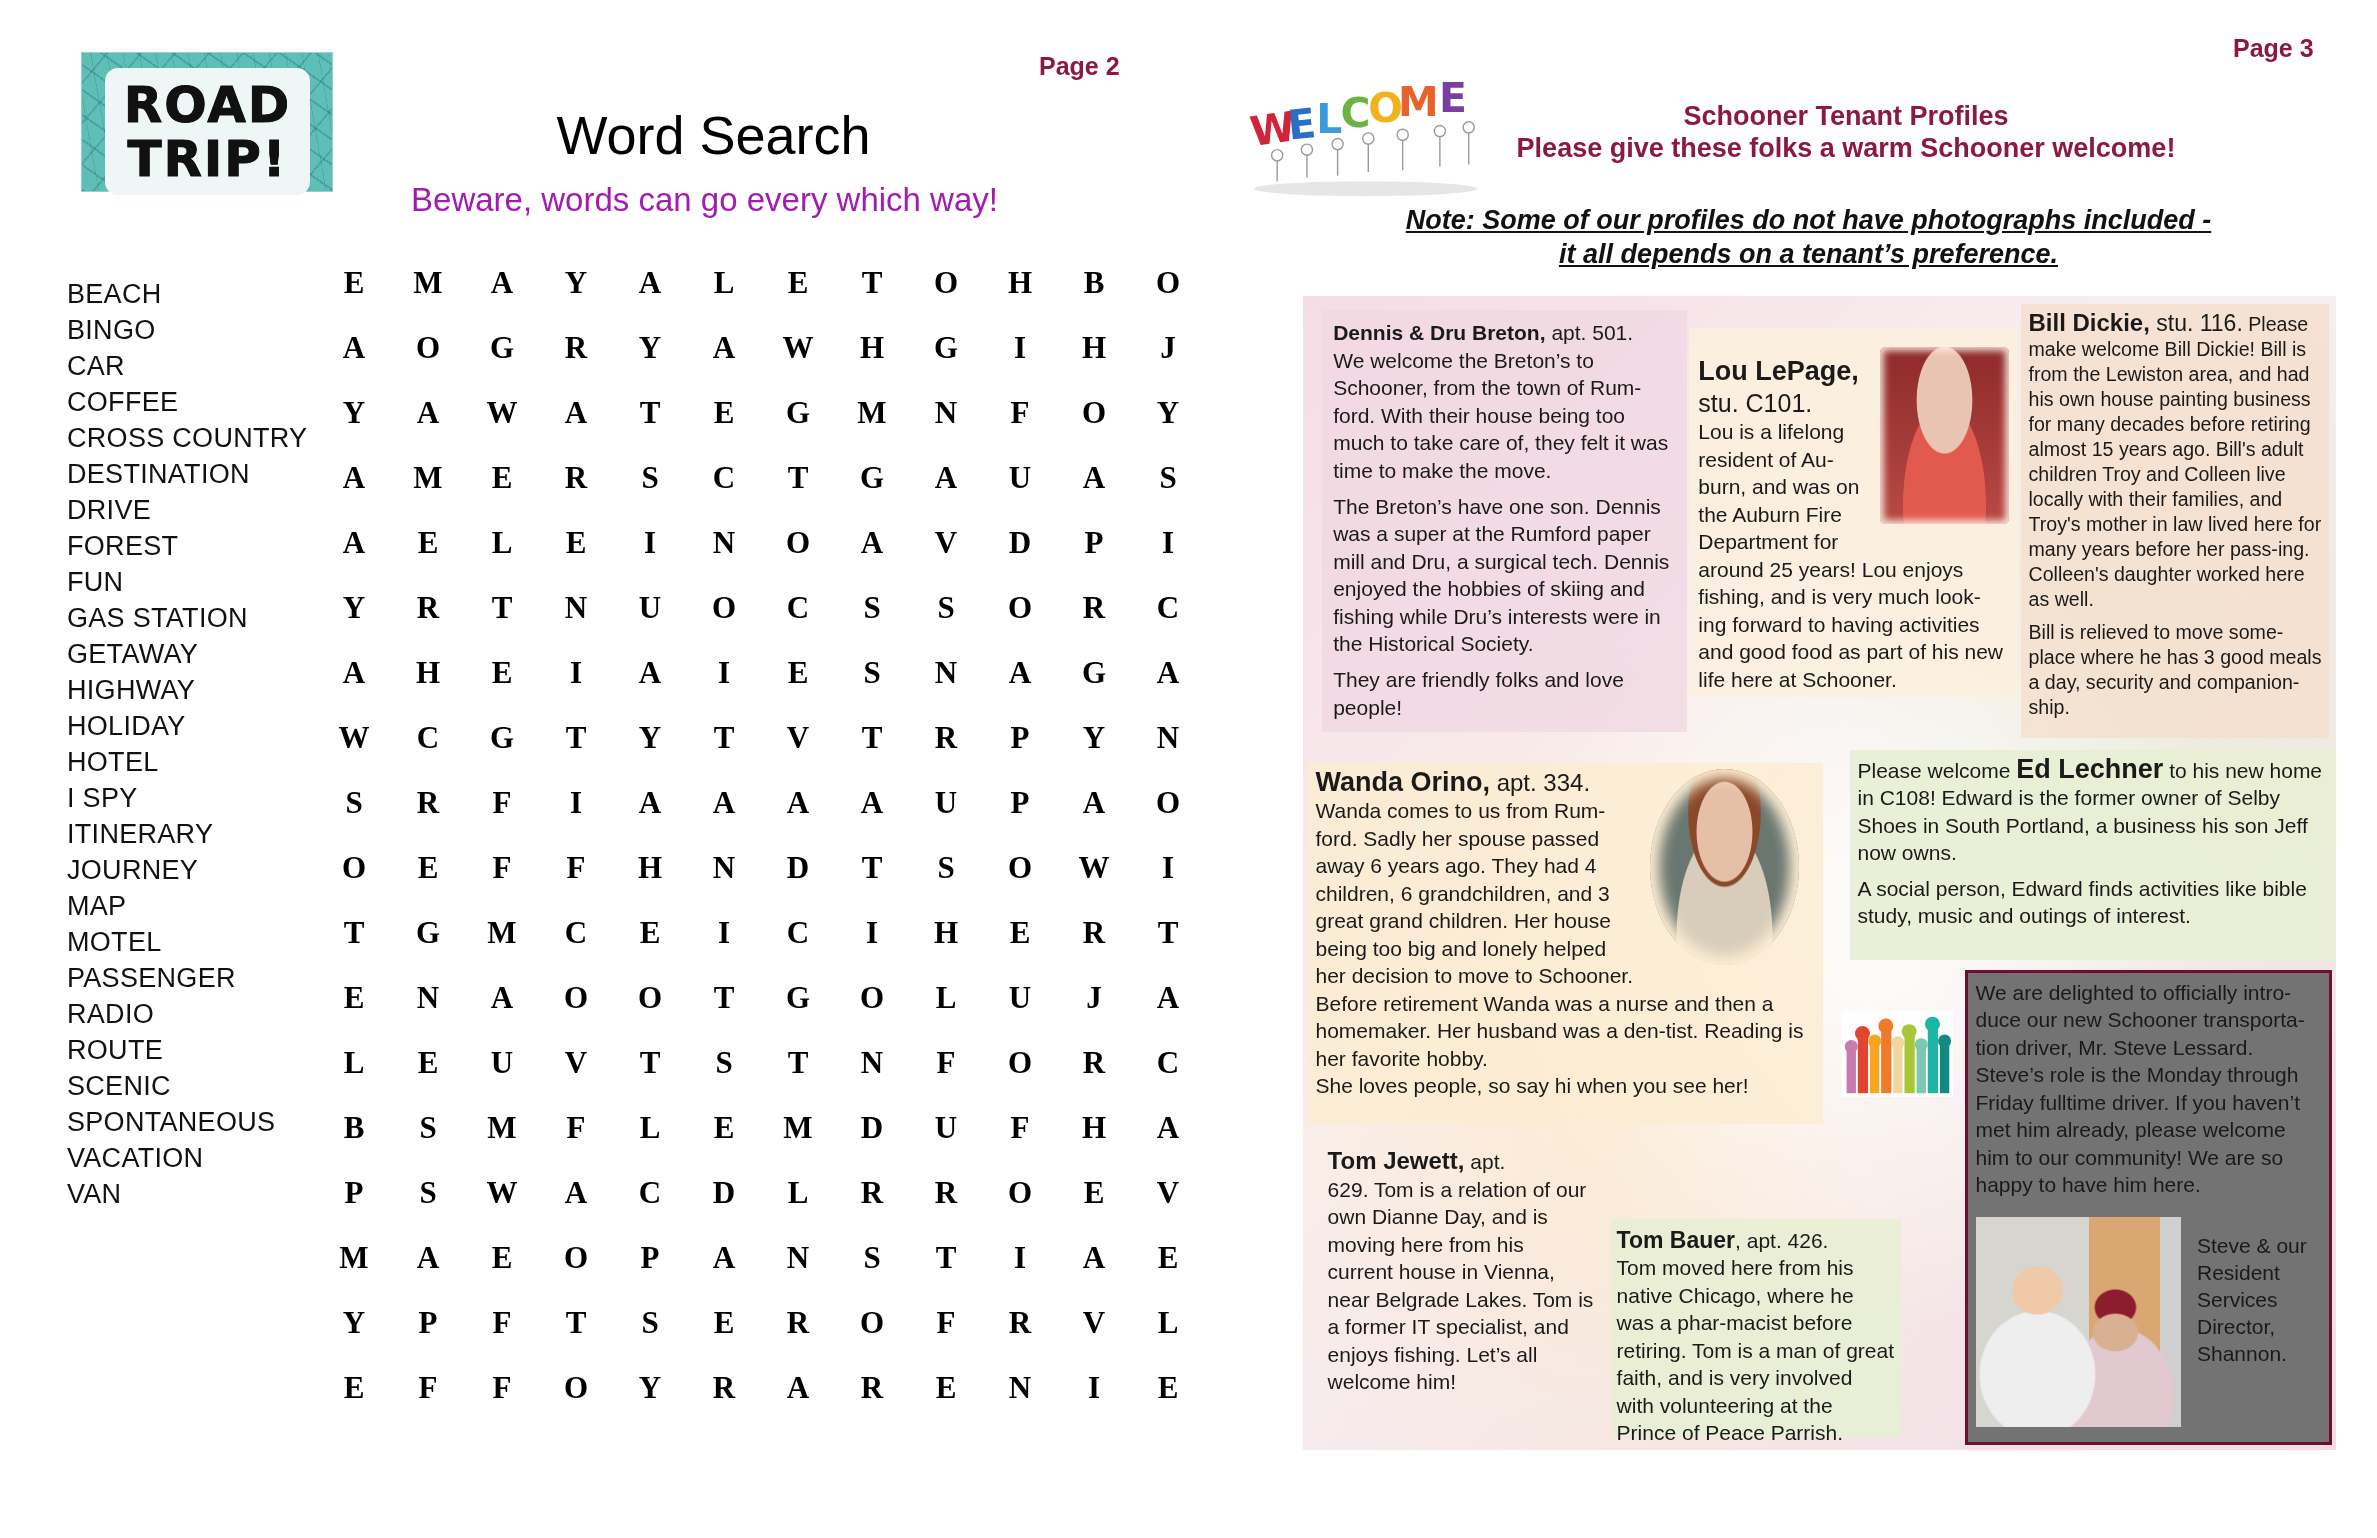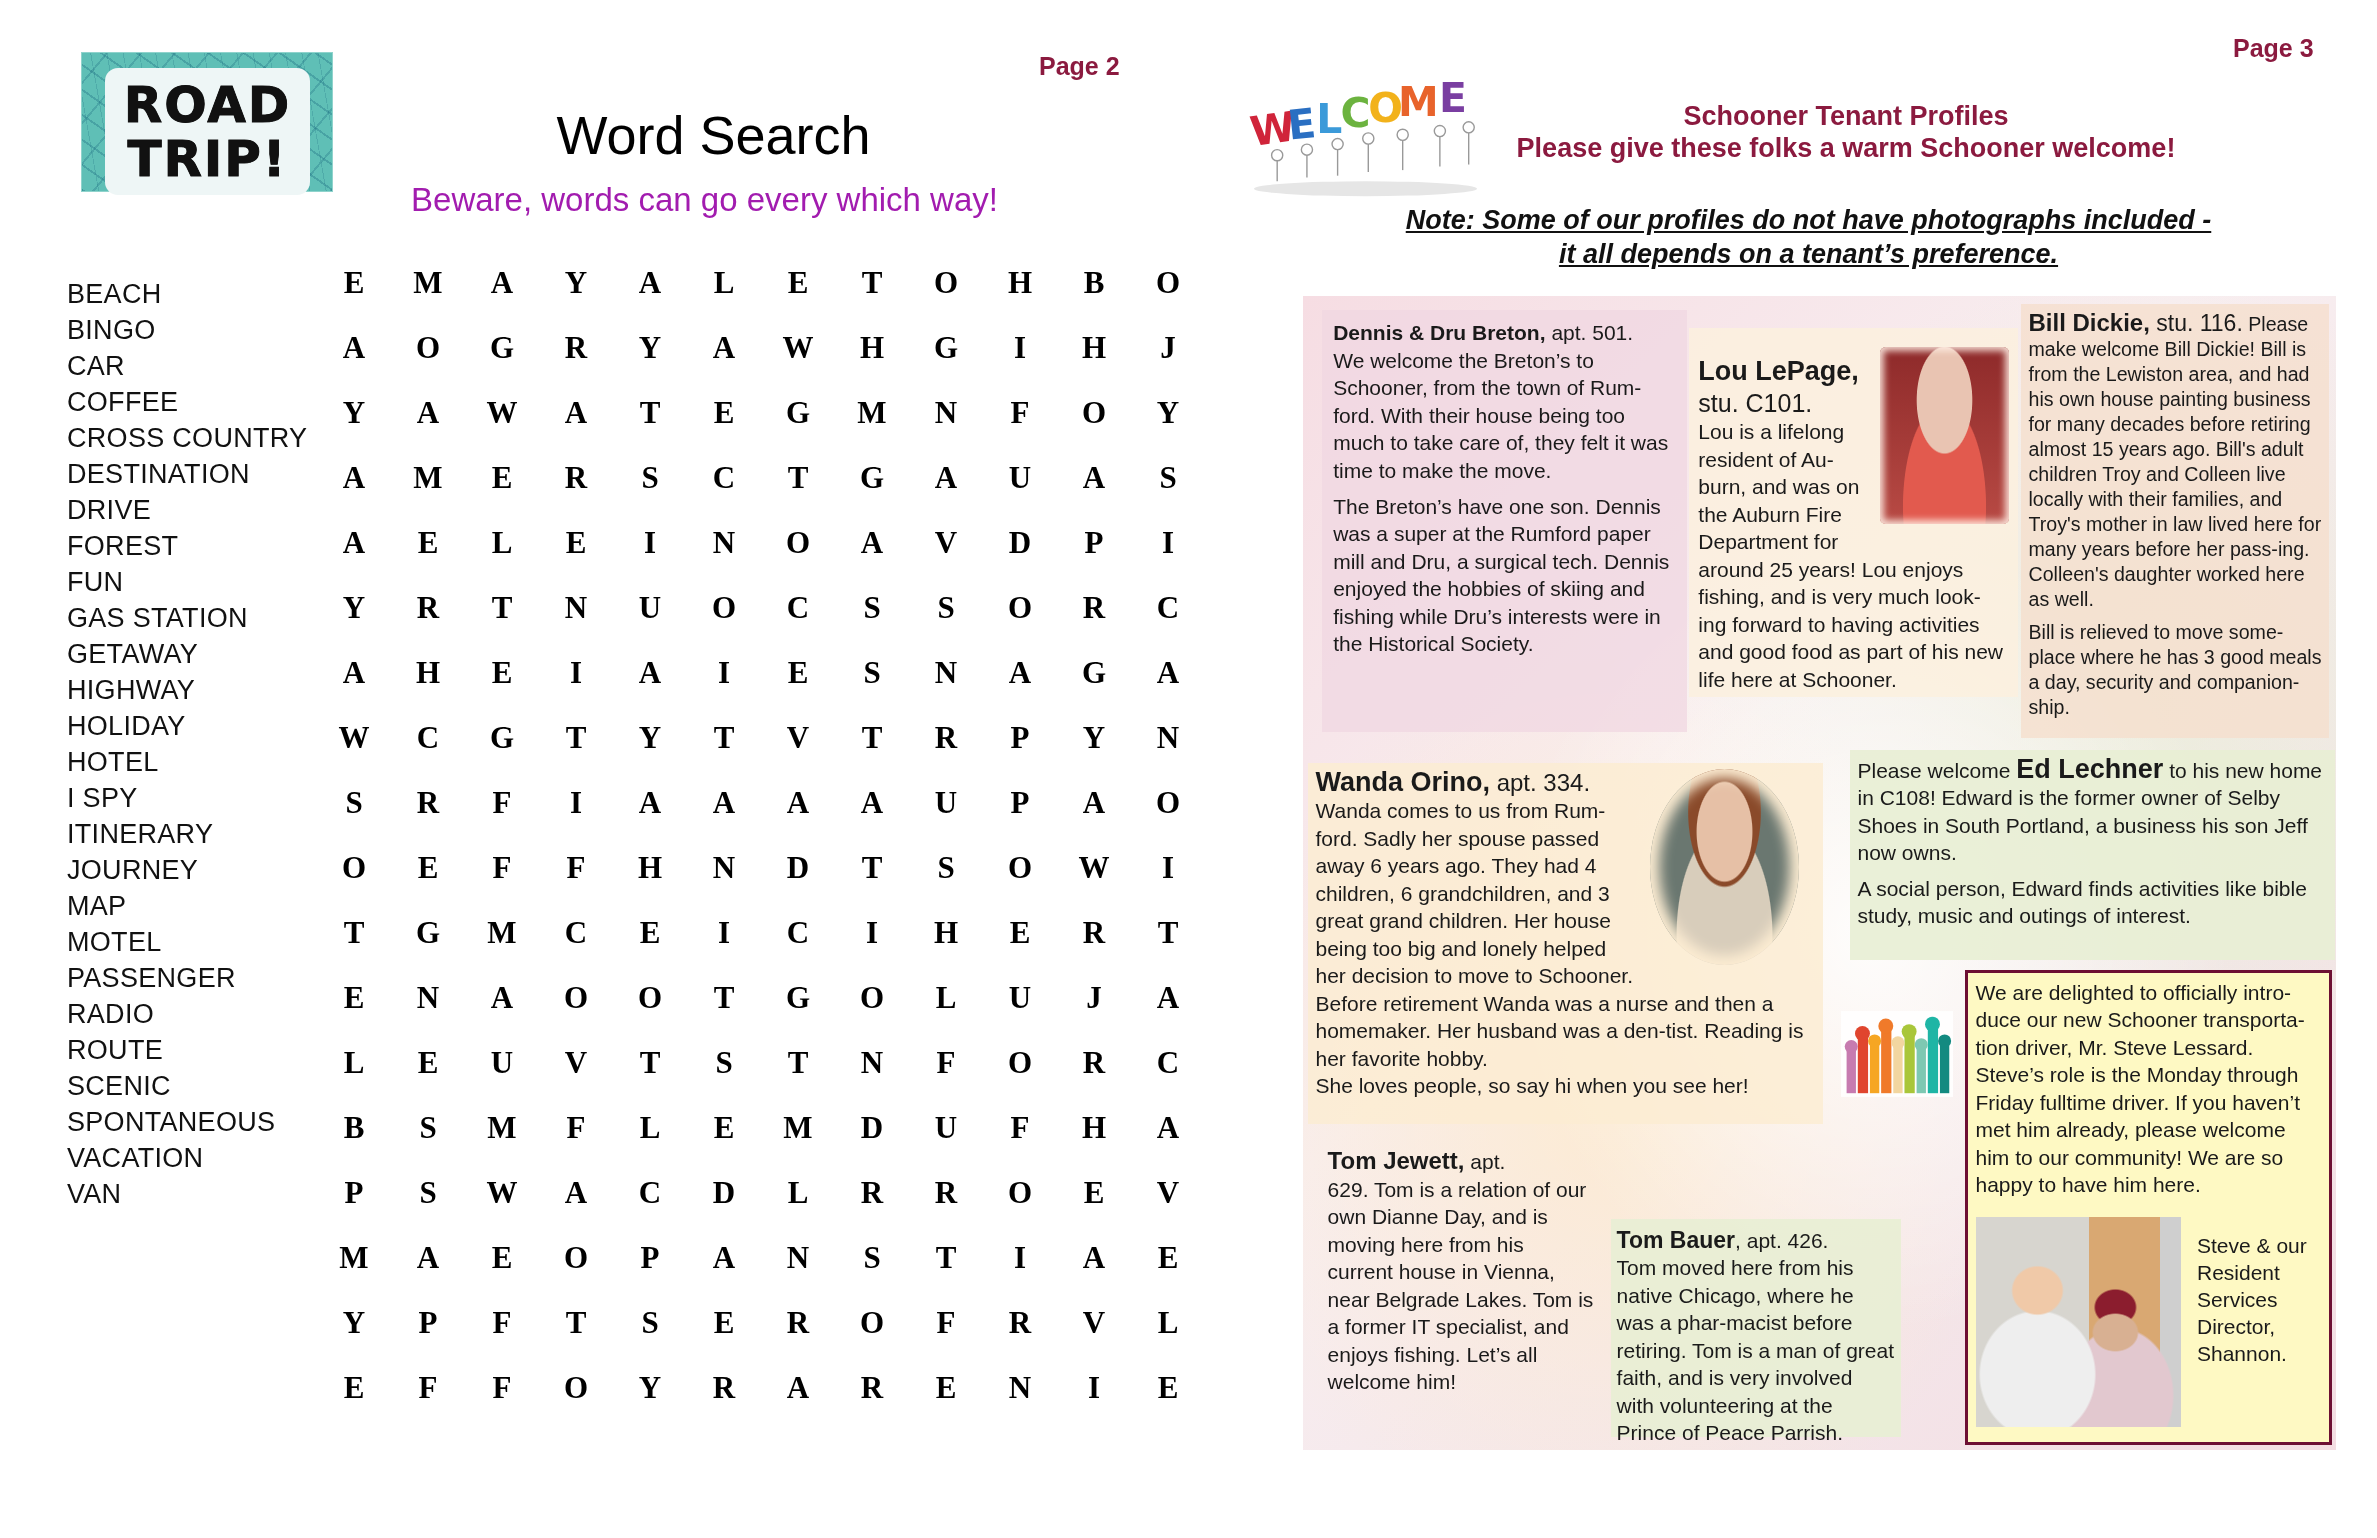--- a/index.html
+++ b/index.html
@@ -65,21 +65,21 @@
   .wanda .nm-big { font-weight:bold; font-size:27px; }
   .wanda .apt-big { font-size:24px; }
   .wanda-photo { position:absolute; left:345px; top:0px; width:149px; height:196px; border-radius:50%;
                  background: radial-gradient(ellipse at 50% 32%, #e6c0a6 0 26%, transparent 27%),
                              radial-gradient(ellipse at 50% 22%, #8a4a2a 0 34%, transparent 35%),
                              radial-gradient(ellipse at 50% 85%, #d8cdbb 0 45%, transparent 46%),
                              #6a7770;
                  box-shadow:0 0 13px 9.3px rgba(252,236,210,1) inset; }
   .ed { left:1850px; top:750px; width:485px; height:210px; background:rgba(232,238,212,.9); padding:5.6px 7.5px; }
   .ed .nm-big { font-weight:bold; font-size:27px; }
-  .steve { left:1965px; top:970px; width:367px; height:475px; background:#fef9c3;
+  .steve { left:1965px; top:970px; width:367px; height:475px; background:#737373;
            border:3.7px solid #6d0f33; padding:5.6px 7.5px; }
   .steve-photo { position:absolute; left:7.5px; top:244px; width:205px; height:210px;
                  background: radial-gradient(ellipse at 30% 35%, #f0c9a8 0 12%, transparent 13%),
                              radial-gradient(ellipse at 68% 55%, #d8b092 0 11%, transparent 12%),
                              radial-gradient(ellipse at 68% 43%, #8b1d2e 0 10%, transparent 11%),
                              radial-gradient(ellipse at 30% 75%, #eeeeee 0 28%, transparent 29%),
                              radial-gradient(ellipse at 70% 85%, #e2c8cf 0 26%, transparent 27%),
                              linear-gradient(90deg, #d7d5cf 0 55%, #d9a872 55% 90%, #cfcfcf 90%); }
   .steve-caption { position:absolute; left:229px; top:259px; width:112px; font-size:21px; line-height:27px; }
   .hands { left:1841px; top:1011px; width:112px; height:86px; }
@@ -384,20 +384,21 @@
 <div class="abs hdr" style="top:133px;">Please give these folks a warm Schooner welcome!</div>
 <div class="abs note" style="top:205px;">Note:  Some of our profiles do not have photographs included -</div>
 <div class="abs note" style="top:239px;">it all depends on a tenant’s preference.</div>
 
 <div class="abs profiles-bg"></div>
 
 <div class="box dennis">
   <div><span class="nm">Dennis &amp; Dru Breton,</span><span> apt. 501.</span></div>
   <p>We welcome the Breton’s to Schooner, from the town of Rum-ford.  With their house being too much to take care of, they felt it was time to make the move.</p>
   <p>The Breton’s have one son.  Dennis was a super at the Rumford paper mill and Dru, a surgical tech.  Dennis enjoyed the hobbies of skiing and fishing while Dru’s interests were in the Historical Society.</p>
+  <p>They are friendly folks and love people!</p>
 </div>
 
 <div class="box lou">
   <div class="lou-photo" style="float:right; position:relative; right:0; top:0; margin:5.6px 0 5.6px 7.5px;"></div>
   <div class="nm-big" style="margin-top:13px;">Lou LePage,</div>
   <div class="apt-big">stu. C101.</div>
   <p>Lou is a lifelong resident of Au-burn, and was on the Auburn Fire Department for around 25 years!  Lou enjoys fishing, and is very much look-ing forward to having activities and good food as part of his new life here at Schooner.</p>
 </div>
 
 <div class="box bill">

